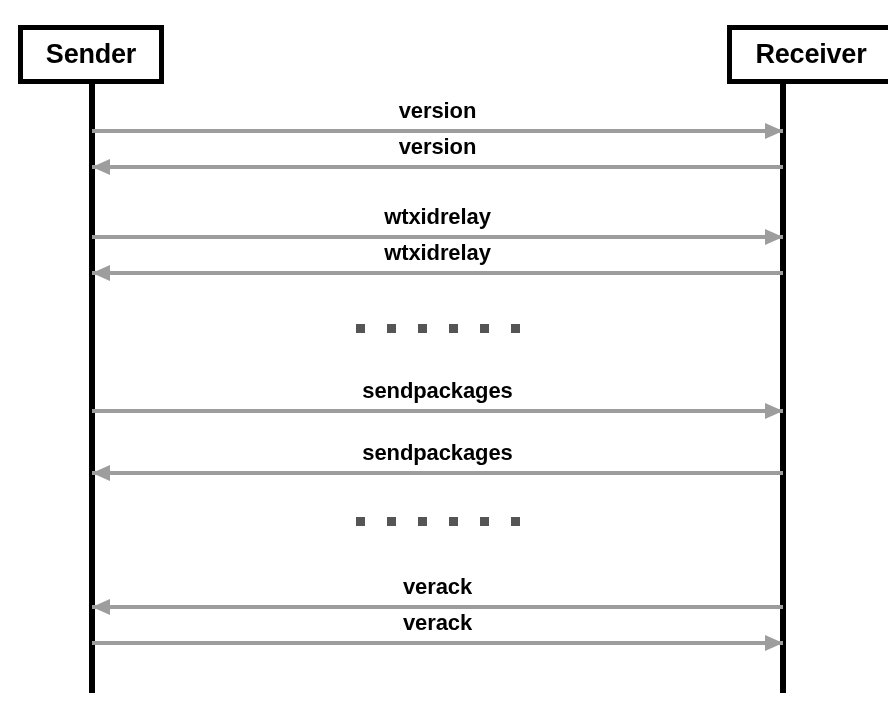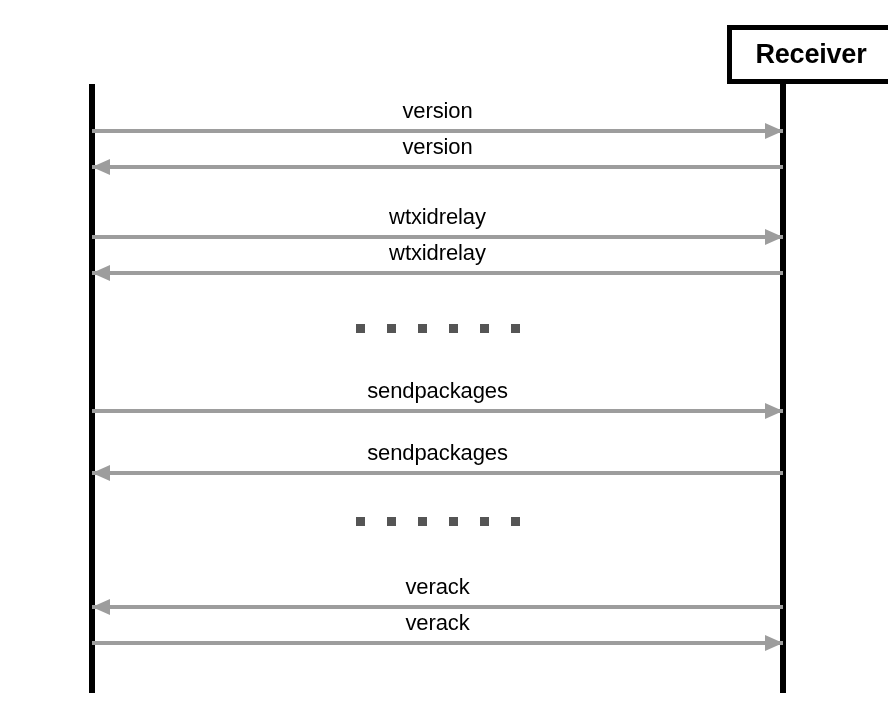--- a/index.html
+++ b/index.html
@@ -86,21 +86,21 @@
     left: 0;
     border-right: 18px solid #9d9d9d;
   }
   .message-label {
     position: absolute;
     left: 0;
     width: 100%;
     bottom: 5px;
     text-align: center;
     font-size: 22px;
-    font-weight: normal;
+    font-weight: bold;
     color: #000000;
     white-space: nowrap;
     letter-spacing: -0.1px;
   }
 
   
   .ellipsis {
     position: absolute;
     left: 92px;
     width: 691px;
@@ -118,20 +118,23 @@
   }
 </style>
 </head>
 <body>
 
 <div id="diagram">
 
   <div class="lifeline" id="lifeline-sender"></div>
   <div class="lifeline" id="lifeline-receiver"></div>
 
+  <div class="participant" id="participant-sender">
+    <span class="participant-label">Sender</span>
+  </div>
   <div class="participant" id="participant-receiver">
     <span class="participant-label">Receiver</span>
   </div>
 
   <div class="message dir-right" style="top:129px">
     <div class="message-label">version</div>
     <div class="message-line"></div>
     <div class="message-arrowhead"></div>
   </div>
 

